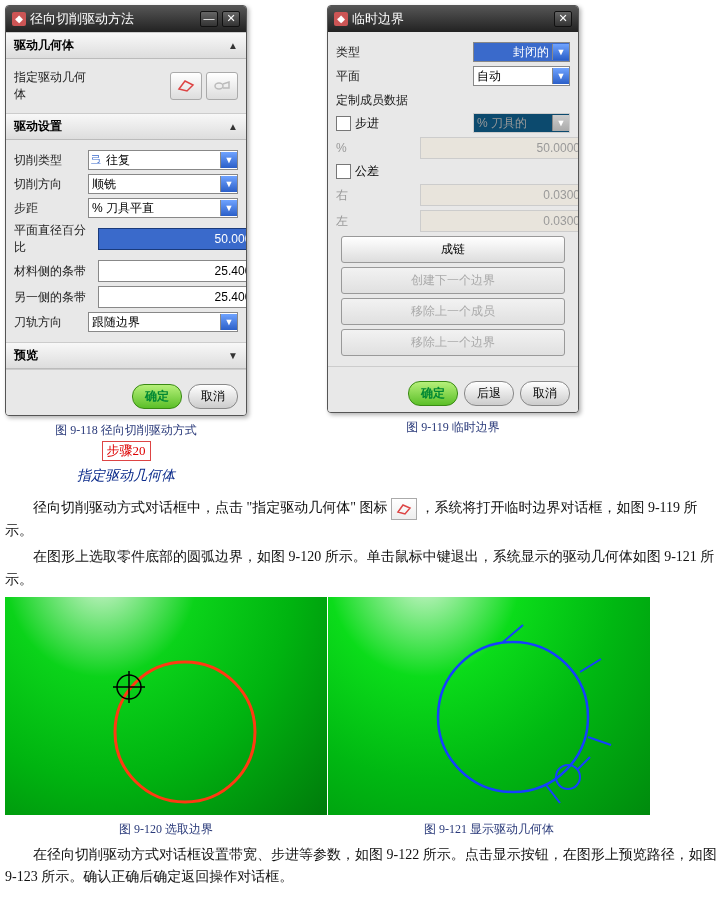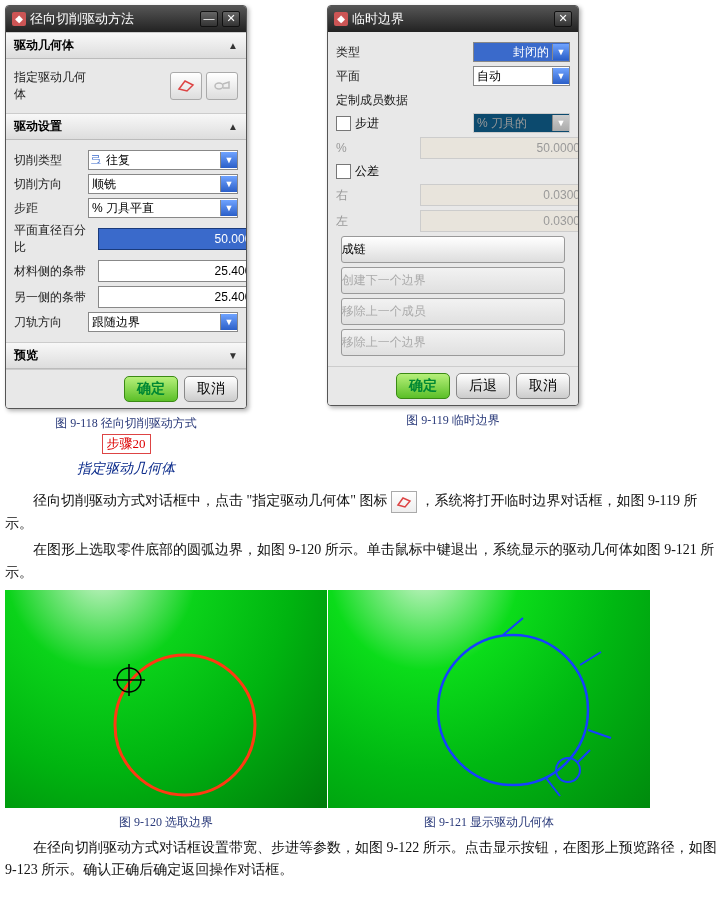--- a/index.html
+++ b/index.html
@@ -136,39 +136,41 @@
   .checkbox {
     width:13px; height:13px;
     border:1px solid #777;
     background:#fff;
   }
   .wide-btn {
     display:block;
     width: 95%;
     margin: 4px auto;
     padding: 4px 0;
+    text-align:center;
     border:1px solid #999;
     border-radius:3px;
     background: linear-gradient(#fff,#ddd);
   }
   .wide-btn.dim { color:#aaa; background: linear-gradient(#f2f2f2,#e0e0e0); }
   .btn-row {
     display:flex;
     gap:6px;
     justify-content:flex-end;
     padding:6px 8px;
     border-top:1px solid #ccc;
     background:#e8e8e8;
   }
   .btn {
     padding:3px 12px;
     border:1px solid #888;
-    border-radius:5px;
+    border-radius:12px;
     background:linear-gradient(#fff,#ccc);
-    font-size:14px;
+    font-size:12px;
+    margin-top:8px;
   }
   .btn.ok {
     background:linear-gradient(#b6f07a,#5bbf28);
     border-color:#3a8a14;
     color:#083;
     font-weight:bold;
   }
   .caption {
     text-align:center;
     color:#2a3a7a;

